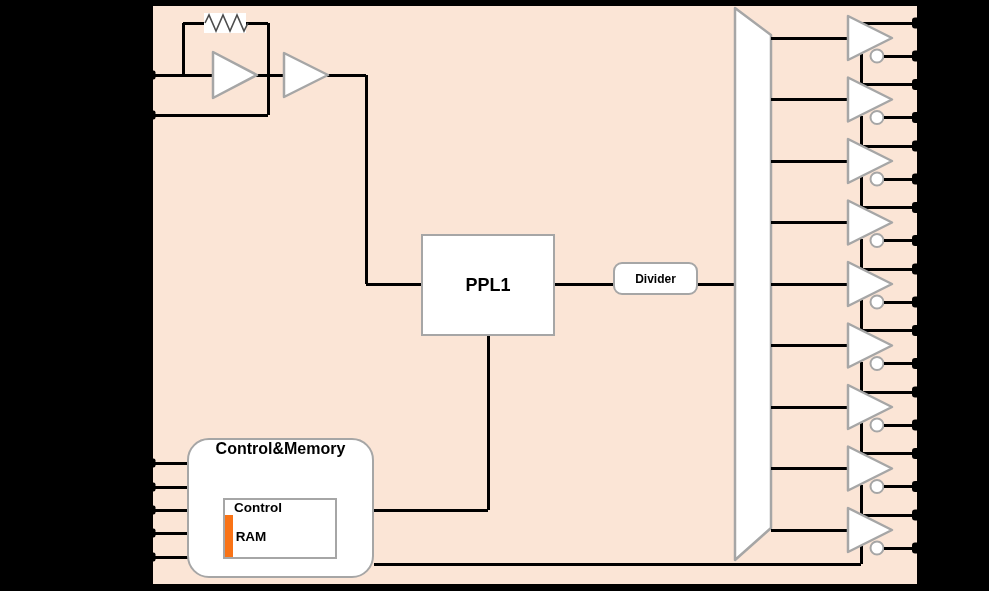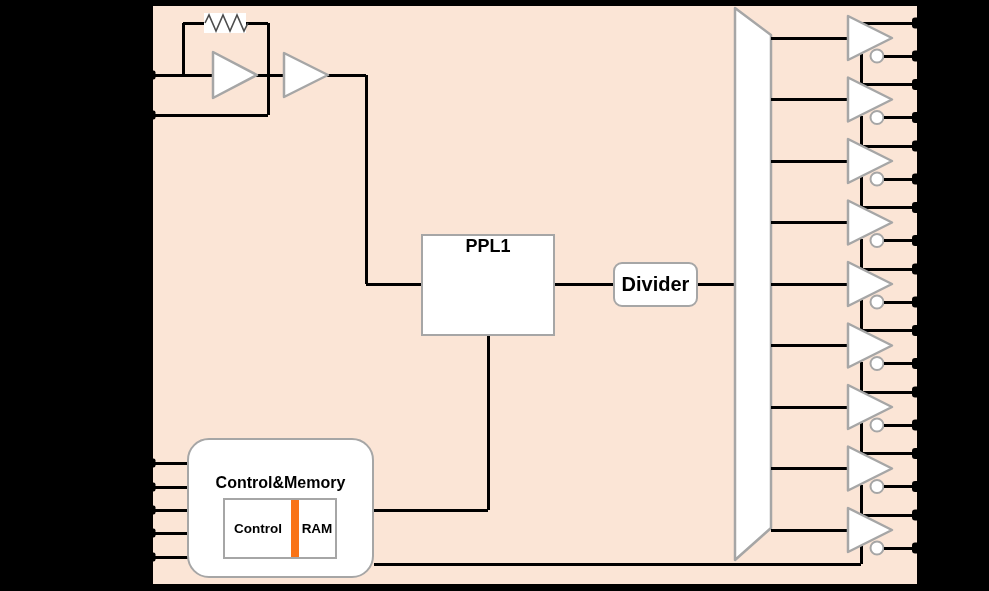--- a/index.html
+++ b/index.html
@@ -3,28 +3,28 @@
 <meta charset="utf-8">
 <style>
   html,body{margin:0;padding:0;background:#000;}
   #stage{position:relative;width:989px;height:591px;background:#000;overflow:hidden;
          font-family:"Liberation Sans",sans-serif;}
   #chip-body{position:absolute;left:150px;top:3px;width:770px;height:584px;
              background:#fbe5d6;border:3px solid #000;box-sizing:border-box;z-index:0;}
   #wires-svg{position:absolute;left:0;top:0;width:989px;height:591px;z-index:1;}
   .blk{position:absolute;background:#fff;border:2.5px solid #a6a6a6;box-sizing:border-box;
        z-index:2;color:#000;font-weight:bold;text-align:center;}
-  #pll-block{left:421px;top:234px;width:134px;height:102px;display:flex;
+  #pll-block{left:421px;top:234px;width:134px;height:102px;display:flex;flex-direction:column;
              justify-content:center;font-size:18px;line-height:21px;}
-  #divider-block{left:613px;top:262px;width:85px;height:45px;border-radius:9px;
-                 display:flex;align-items:center;justify-content:center;font-size:20px;}
+  #divider-block{left:613px;top:262px;width:85px;height:33px;border-radius:9px;
+                 display:flex;align-items:center;justify-content:center;font-size:12px;}
   #cm-block{left:187px;top:438px;width:187px;height:140px;border-radius:22px;}
-  #cm-title{margin-top:34px;font-size:16px;}
+  #cm-title{font-size:16px;}
   #cm-inner{position:absolute;left:34px;top:58px;width:114px;height:61px;display:flex;
-            border:2px solid #a6a6a6;box-sizing:border-box;background:#fff;}
+            border:2px solid #a6a6a6;box-sizing:border-box;background:#fff;flex-direction:column;}
   .cm-cell{display:flex;align-items:center;justify-content:center;font-size:13.5px;
            font-weight:bold;color:#000;}
   #cm-cell-control{width:66px;}
   #cm-cell-ram{width:44px;border-left:8px solid #f97316;box-sizing:border-box;flex:1;}
 </style>
 </head>
 <body>
 
 <div id="stage" style="background: rgb(0, 0, 0);">
   <div id="chip-body" style="background: rgb(251, 229, 214); border-color: rgb(0, 0, 0);"></div>

